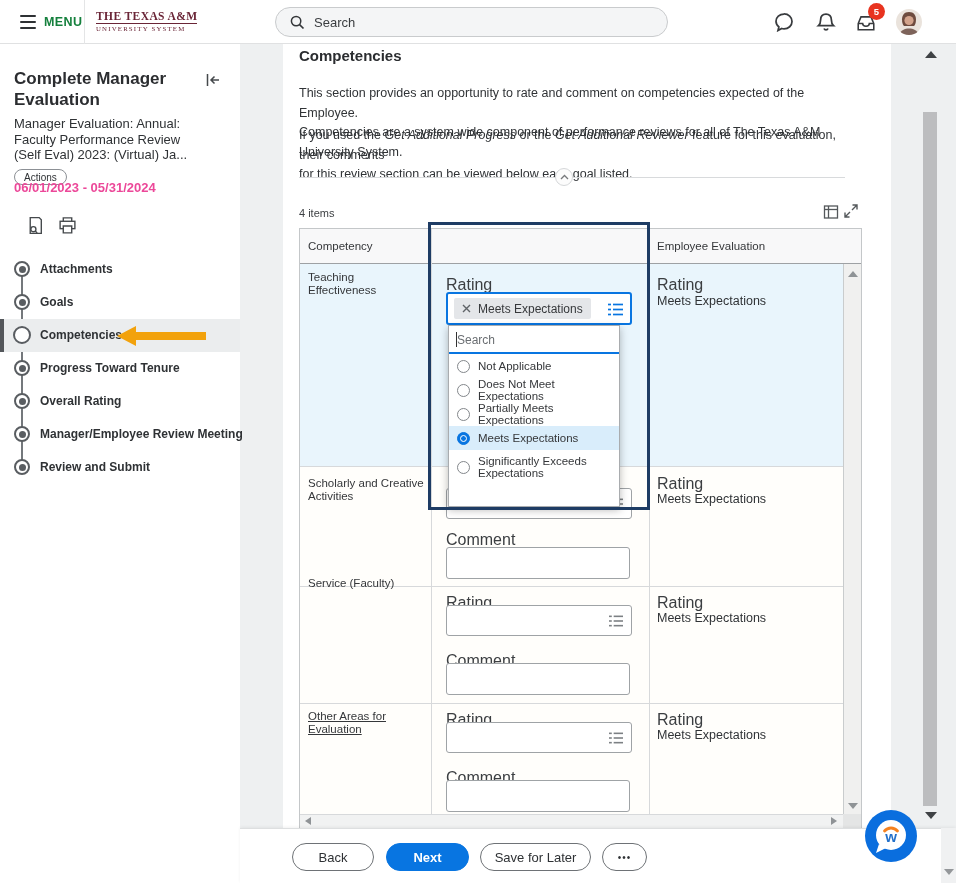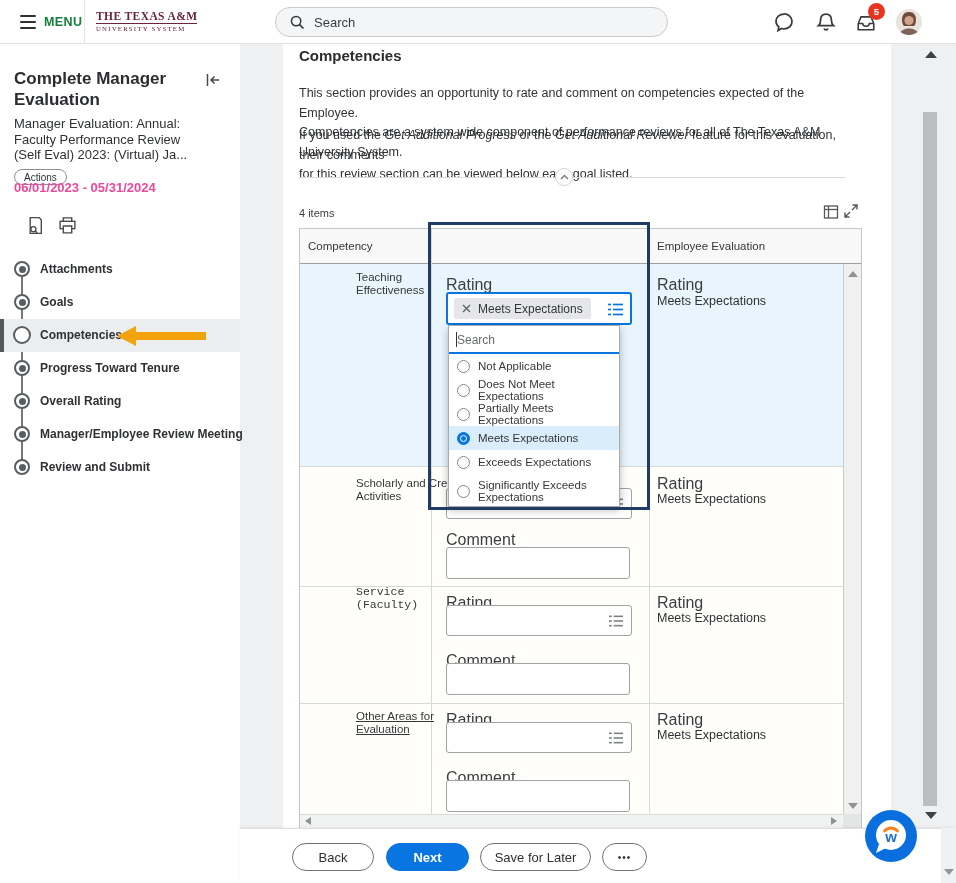--- a/index.html
+++ b/index.html
@@ -48,21 +48,21 @@
 
   
   .grid { position:absolute; left:16px; top:184px; width:563px; height:600px; border:1px solid #c4c7c9; background:#fff; }
   .g-header { position:absolute; left:0; top:0; width:561px; height:35px; background:#f8f8f9; border-bottom:1px solid #9ea1a4; }
   .g-colline { position:absolute; top:0; width:1px; height:585px; background:#d7d9db; }
   .g-rowline { position:absolute; left:0; width:561px; height:1px; background:#d7d9db; }
   .g-head-label { position:absolute; top:0; line-height:35px; font-size:11.5px; color:#35373a; }
   .g-row1bg { position:absolute; left:0; top:35px; width:543px; height:202px; background:#e9f5fc; }
   .g-rowbg { position:absolute; left:0; width:543px; background:#fffefb; }
   .scrollcol { position:absolute; left:543px; top:35px; width:18px; height:550px; background:#f0f0ef; border-left:1px solid #c9cccd; }
-  .cell-text { position:absolute; font-size:11.5px; color:#35373a; line-height:13px;margin-left:48px; }
+  .cell-text { position:absolute; font-size:11.5px; color:#35373a; line-height:13px; }
   .fld-label { position:absolute; font-size:16px; color:#3b3e41; }
   .fld-value { position:absolute; font-size:12.5px; color:#303336; }
   .input-box { position:absolute; width:186px; height:31px; border:1px solid #9fa3a6; border-radius:3px; background:#fff; }
   .comment-box { position:absolute; width:184px; height:32px; border:1px solid #9fa3a6; border-radius:3px; background:#fff; }
   .prompt-ic { position:absolute; right:7px; top:50%; margin-top:-7px; width:16px; height:14px; color:#7c8084; }
   .hscroll { position:absolute; left:0; top:585px; width:561px; height:14px; background:#f1f2f2; border-top:1px solid #d7d9db; }
   .corner { position:absolute; left:543px; top:585px; width:18px; height:14px; background:#e4e5e5; }
   .tri { width:0; height:0; position:absolute; }
 
   
@@ -297,24 +297,20 @@
             <span class="txt">Does Not Meet Expectations</span>
         </div>
         <div class="opt">
           <span class="radio"></span>
             <span class="txt">Partially Meets Expectations</span>
         </div>
         <div class="opt sel">
           <span class="radio on"></span>
             <span class="txt">Meets Expectations</span>
         </div>
-        <div class="opt">
-          <span class="radio"></span>
-            <span class="txt">Exceeds Expectations</span>
-        </div>
         <div class="opt two">
           <span class="radio"></span>
             <span class="txt">Significantly Exceeds Expectations</span>
         </div>
       </div>
 
       <div class="cell-text" style="left:8px; top:248px; width:116px;">Scholarly and Creative Activities</div>
       <div class="input-box" style="left:146px; top:259px;">
         <svg class="prompt-ic" viewBox="0 0 17 15">
             <g stroke="currentColor" stroke-width="1.7">
@@ -325,21 +321,21 @@
               <line x1="1" y1="12.5" x2="4" y2="12.5"></line>
               <line x1="6" y1="12.5" x2="16" y2="12.5"></line>
             </g>
           </svg>
       </div>
       <div class="fld-label" style="left:146px; top:302px;">Comment</div>
       <div class="comment-box" style="left:146px; top:318px;"></div>
       <div class="fld-label" style="left:357px; top:246px;">Rating</div>
       <div class="fld-value" style="left:357px; top:263px;">Meets Expectations</div>
 
-      <div class="cell-text" style="left:8px; top:356px; width:116px;font-family:Liberation Mono, monospace;">Service (Faculty)</div>
+      <div class="cell-text" style="left:8px; top:348px; width:116px;">Service (Faculty)</div>
       <div class="fld-label" style="left:146px; top:365px;">Rating</div>
       <div class="input-box" style="left:146px; top:376px;">
         <svg class="prompt-ic" viewBox="0 0 17 15">
             <g stroke="currentColor" stroke-width="1.7">
               <line x1="1" y1="2.5" x2="4" y2="2.5"></line>
               <line x1="6" y1="2.5" x2="16" y2="2.5"></line>
               <line x1="1" y1="7.5" x2="4" y2="7.5"></line>
               <line x1="6" y1="7.5" x2="16" y2="7.5"></line>
               <line x1="1" y1="12.5" x2="4" y2="12.5"></line>
               <line x1="6" y1="12.5" x2="16" y2="12.5"></line>

